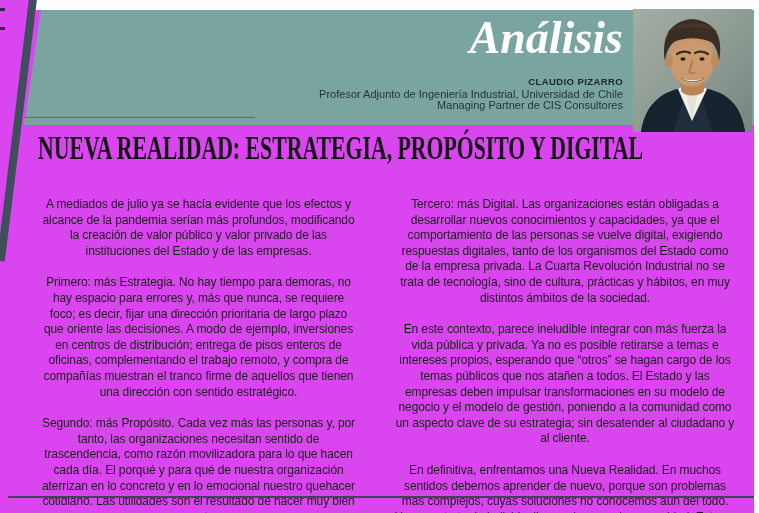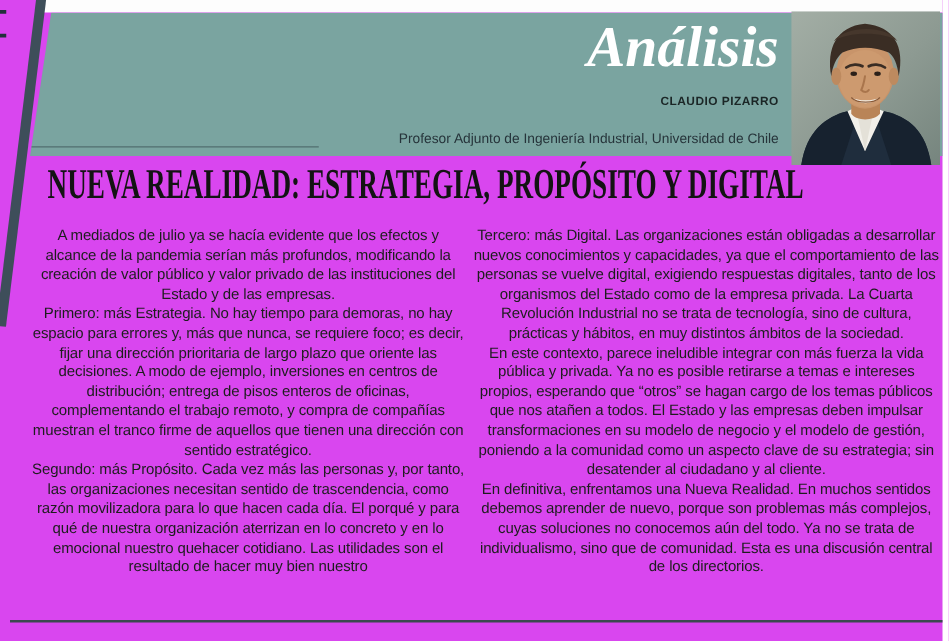--- a/index.html
+++ b/index.html
@@ -40,21 +40,21 @@
     color:#ffffff;
     white-space:nowrap;
   }
   .author-block {
     position:absolute; right:131px; top:76px;
     text-align:right;
     white-space:nowrap;
   }
   .author-name {
     font-size:9.5px; font-weight:bold; letter-spacing:0.4px;
-    color:#1b2626; margin-bottom:19px;
+    color:#1b2626; margin-bottom:2px;
   }
   .author-role {
     font-size:11px; line-height:10.5px; color:#26343a;
   }
   .photo {
     position:absolute; left:633px; top:9px; width:119px; height:123px;
     display:block;
   }
   .headline {
     position:absolute; left:38px; top:128px; margin:0;
@@ -64,21 +64,21 @@
     white-space:nowrap;
     transform:scaleX(0.64);
     transform-origin:left center;
   }
   .col {
     position:absolute; top:181px;
     font-size:12px; line-height:15.6px; letter-spacing:-0.1px;
     color:#1d1d1d;
     text-align:center;
   }
-  .col p { margin:0; }
+  .col p { margin:16px; }
   .col-left  { left:25px;  width:347px; }
   .col-right { left:378px; width:374px; }
   .bottom-rule {
     position:absolute; left:8px; top:496px; width:751px; height:2px;
     background:#3c4850;
   }
 </style>
 </head>
 <body>
 
@@ -88,20 +88,21 @@
 
   <div class="teal-band">
     <div class="artifact-line"></div>
   </div>
 
   <div class="brand">Análisis</div>
 
   <div class="author-block">
     <div class="author-name">CLAUDIO PIZARRO</div>
     <div class="author-role">Profesor Adjunto de Ingeniería Industrial, Universidad de Chile</div>
+    <div class="author-role">Managing Partner de CIS Consultores</div>
   </div>
 
   <svg class="photo" viewBox="0 0 119 123" xmlns="http://www.w3.org/2000/svg" aria-hidden="true">
     <defs>
       <linearGradient id="bgGrad" x1="0" y1="0" x2="1" y2="1">
         <stop offset="0" stop-color="#a3aea5"></stop>
         <stop offset="0.55" stop-color="#8d9a92"></stop>
         <stop offset="1" stop-color="#76857e"></stop>
       </linearGradient>
     </defs>

